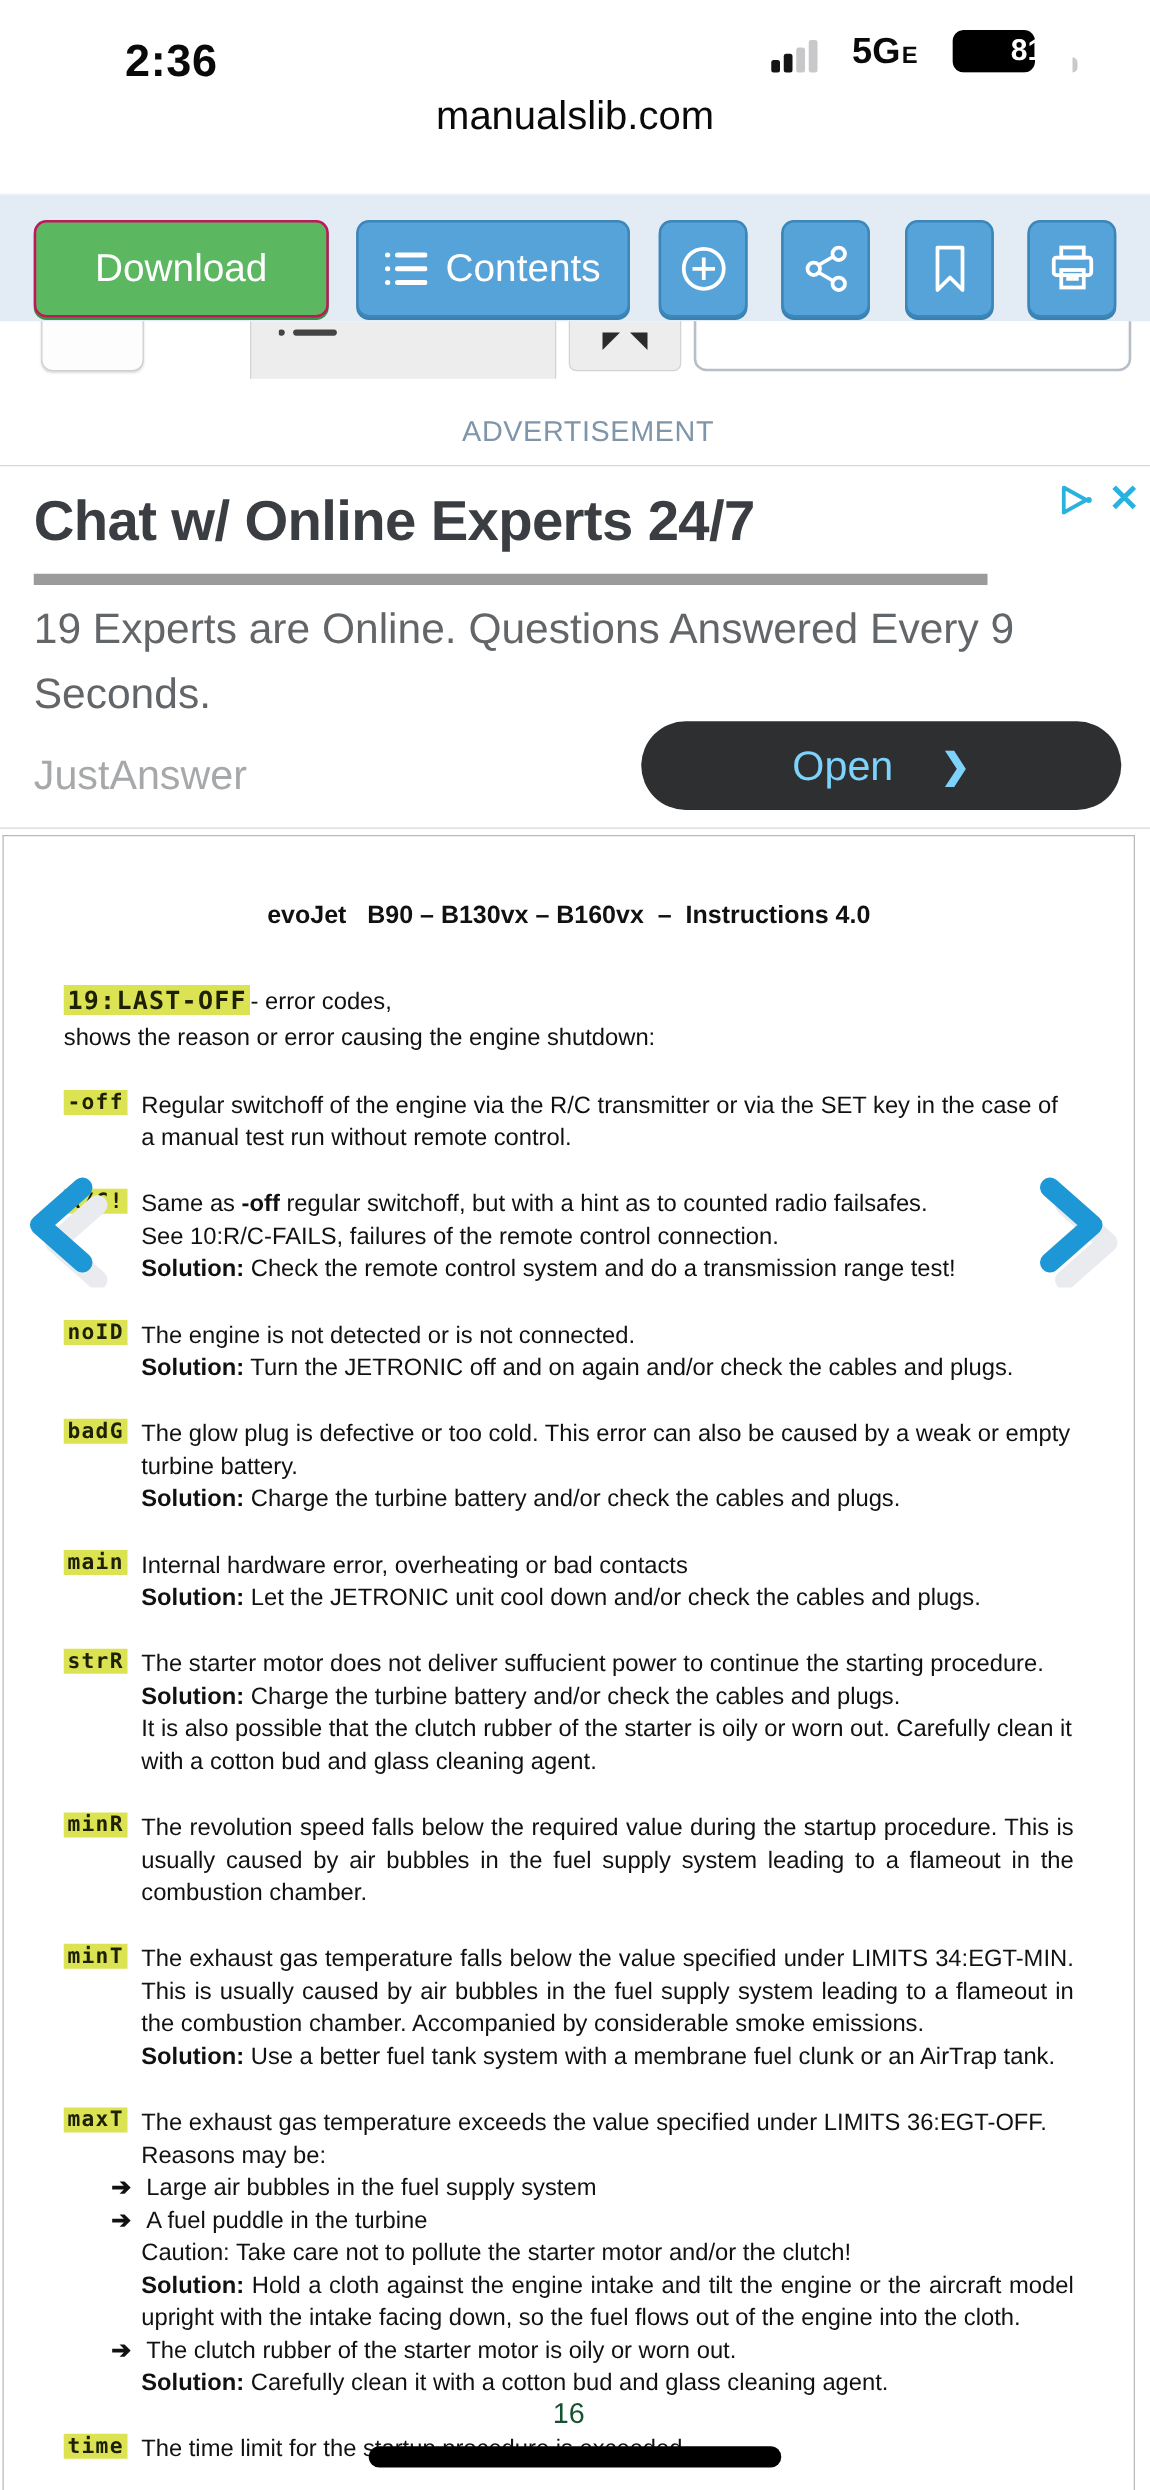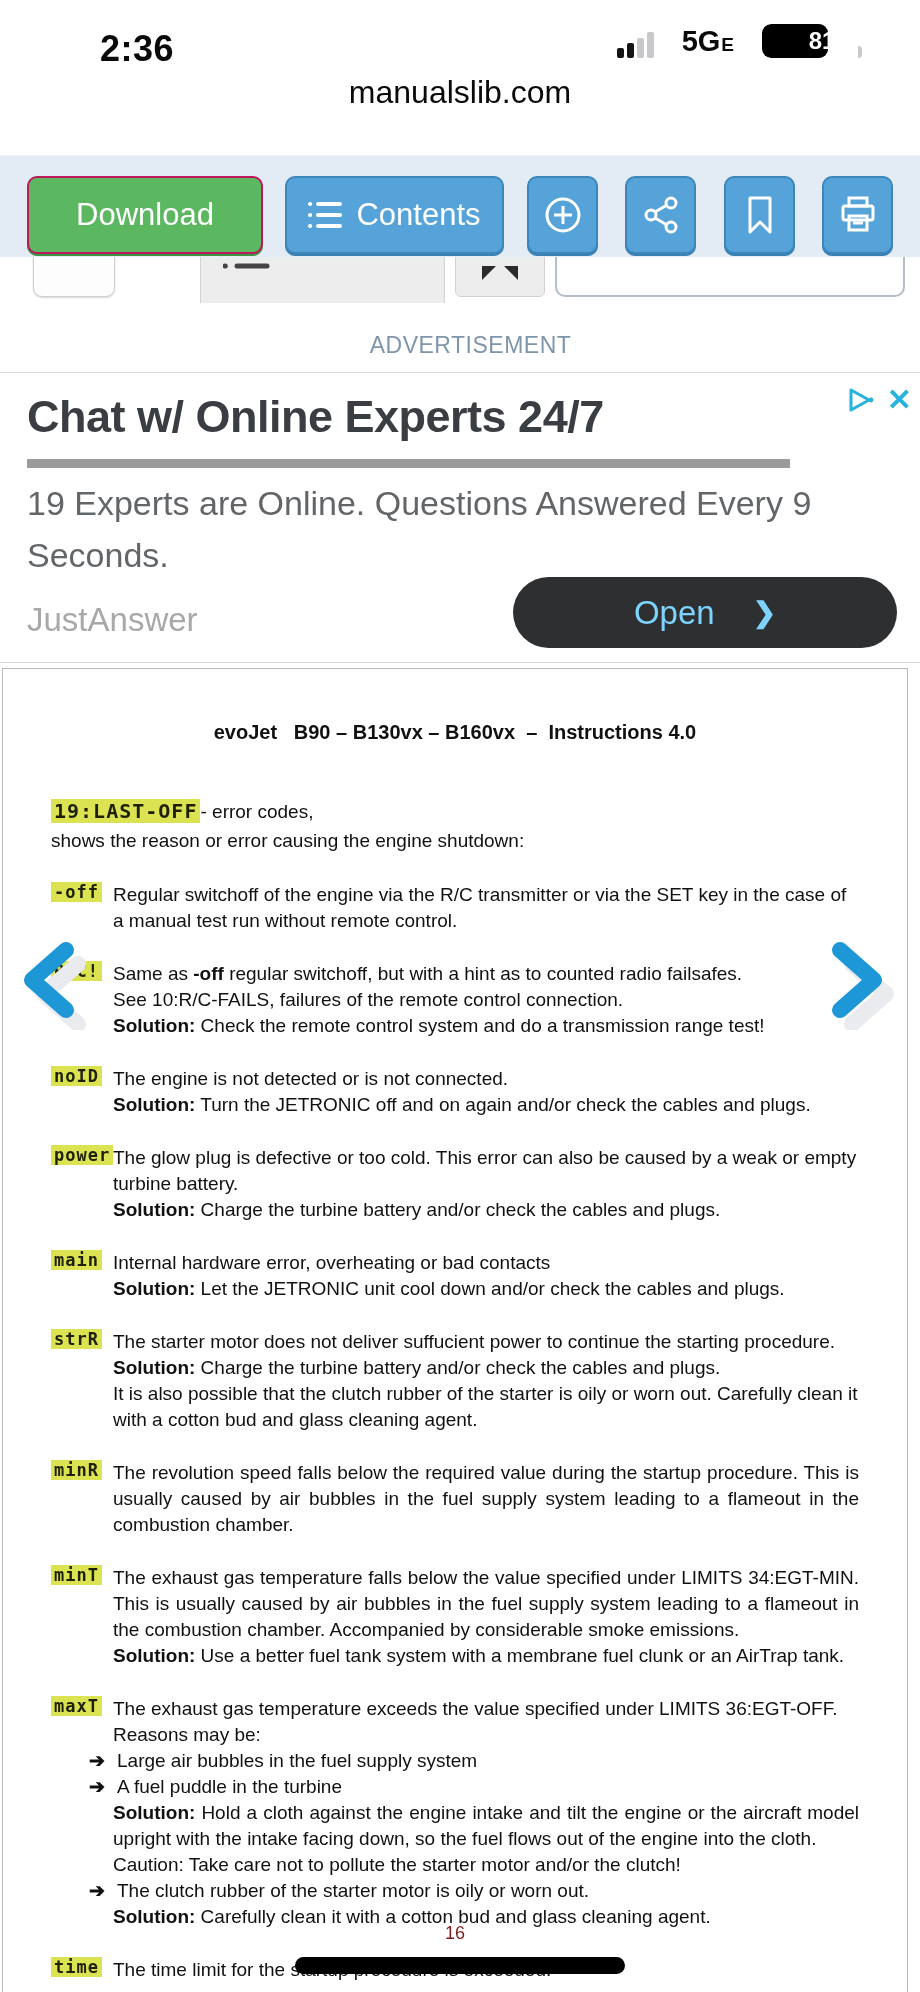--- a/index.html
+++ b/index.html
@@ -63,32 +63,32 @@
   .ad-open{position:absolute;top:204px;left:513px;width:384px;height:71px;border-radius:36px;background:#2d2f31;
            color:#7dd3fc;display:flex;align-items:center;justify-content:center;gap:38px;font-size:33px;cursor:pointer;}
   .ad-open .chev{font-size:28px;font-weight:700;}
 
   
   .doc{position:absolute;top:668px;left:2px;right:12px;bottom:0;background:#fff;
        border:1px solid #b9b9b9;border-bottom:none;box-sizing:border-box;padding:0 48px;}
   .doc-header{margin-top:52px;text-align:center;font-size:20px;font-weight:700;color:#111;white-space:pre;}
   .lcd{font-family:"DejaVu Sans Mono",monospace;font-weight:700;background:#dce352;color:#1d2005;
        padding:0 3px;letter-spacing:1px;font-size:17px;}
-  .doc-section{margin-top:55px;font-size:19px;color:#111;}
+  .doc-section{margin-top:44px;font-size:19px;color:#111;}
   .doc-section .lcd{font-size:20px;}
   .doc-section-desc{font-size:19px;color:#111;margin-top:5px;line-height:26px;}
   .entries{margin-top:28px;}
   .entry{position:relative;padding-left:62px;margin-bottom:27px;min-height:26px;}
   .entry .code{position:absolute;left:0;top:0;}
   .para{font-size:19px;line-height:26px;color:#111;}
   .para.justify{text-align:justify;}
   .para .b{font-weight:700;}
   .para.bullet{position:relative;margin-left:-24px;padding-left:28px;}
   .para.bullet .arrow{position:absolute;left:0;top:0;font-weight:700;color:#111;}
-  .page-num{position:absolute;bottom:48px;left:0;right:0;text-align:center;font-size:18px;color:#7f1d1d;}
+  .page-num{position:absolute;bottom:48px;left:0;right:0;text-align:center;font-size:23px;color:#14532d;}
 
   
   .nav-chev{position:absolute;top:938px;width:78px;height:92px;cursor:pointer;background:none;border:none;padding:0;}
   .nav-prev{left:10px;}
   .nav-next{right:12px;}
 
   
   .home-bar{position:absolute;bottom:18px;left:295px;width:330px;height:17px;border-radius:9px;background:#000;}
 </style>
 </head>
@@ -249,21 +249,21 @@
           </div>
         </div>
         <div class="entry">
           <span class="code lcd">noID</span>
           <div class="entry-body">
             <div class="para"><span>The engine is not detected or is not connected.</span></div>
             <div class="para"><span class="b">Solution:</span><span> Turn the JETRONIC off and on again and/or check the cables and plugs.</span></div>
           </div>
         </div>
         <div class="entry">
-          <span class="code lcd">power</span>
+          <span class="code lcd">badG</span>
           <div class="entry-body">
             <div class="para"><span>The glow plug is defective or too cold. This error can also be caused by a weak or empty turbine battery.</span></div>
             <div class="para"><span class="b">Solution:</span><span> Charge the turbine battery and/or check the cables and plugs.</span></div>
           </div>
         </div>
         <div class="entry">
           <span class="code lcd">main</span>
           <div class="entry-body">
             <div class="para"><span>Internal hardware error, overheating or bad contacts</span></div>
             <div class="para"><span class="b">Solution:</span><span> Let the JETRONIC unit cool down and/or check the cables and plugs.</span></div>
@@ -290,22 +290,22 @@
             <div class="para"><span class="b">Solution:</span><span> Use a better fuel tank system with a membrane fuel clunk or an AirTrap tank.</span></div>
           </div>
         </div>
         <div class="entry">
           <span class="code lcd">maxT</span>
           <div class="entry-body">
             <div class="para"><span>The exhaust gas temperature exceeds the value specified under LIMITS 36:EGT-OFF.</span></div>
             <div class="para"><span>Reasons may be:</span></div>
             <div class="para bullet"><span class="arrow">➔</span><span>Large air bubbles in the fuel supply system</span></div>
             <div class="para bullet"><span class="arrow">➔</span><span>A fuel puddle in the turbine</span></div>
+            <div class="para"><span>Caution: Take care not to pollute the starter motor and/or the clutch!</span></div>
             <div class="para justify"><span class="b">Solution:</span><span> Hold a cloth against the engine intake and tilt the engine or the aircraft model upright with the intake facing down, so the fuel flows out of the engine into the cloth.</span></div>
-            <div class="para"><span>Caution: Take care not to pollute the starter motor and/or the clutch!</span></div>
             <div class="para bullet"><span class="arrow">➔</span><span>The clutch rubber of the starter motor is oily or worn out.</span></div>
             <div class="para"><span class="b">Solution:</span><span> Carefully clean it with a cotton bud and glass cleaning agent.</span></div>
           </div>
         </div>
         <div class="entry">
           <span class="code lcd">time</span>
           <div class="entry-body">
             <div class="para"><span>The time limit for the startup procedure is exceeded.</span></div>
           </div>
         </div>

